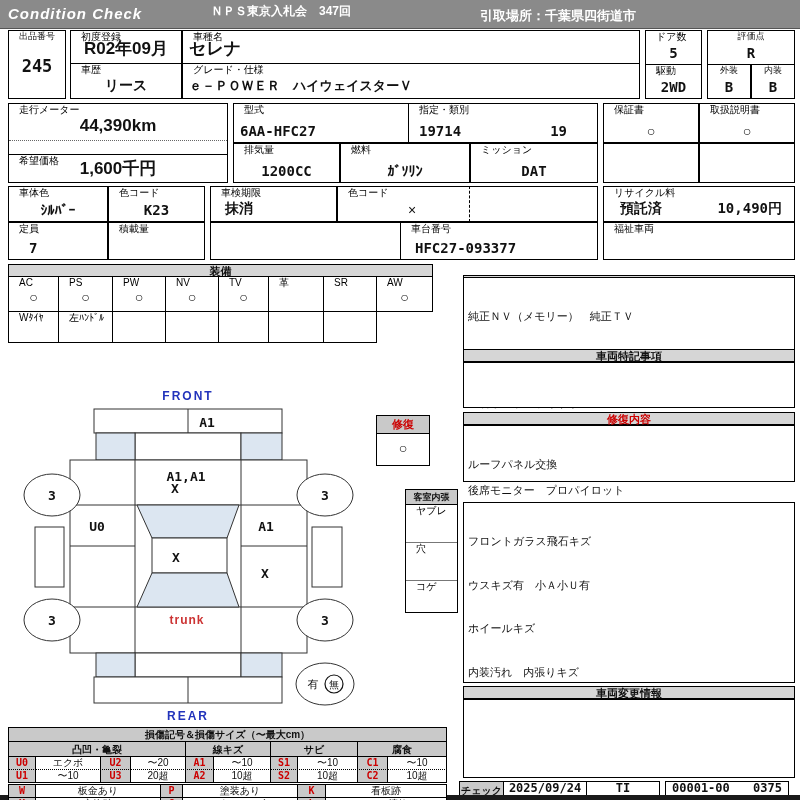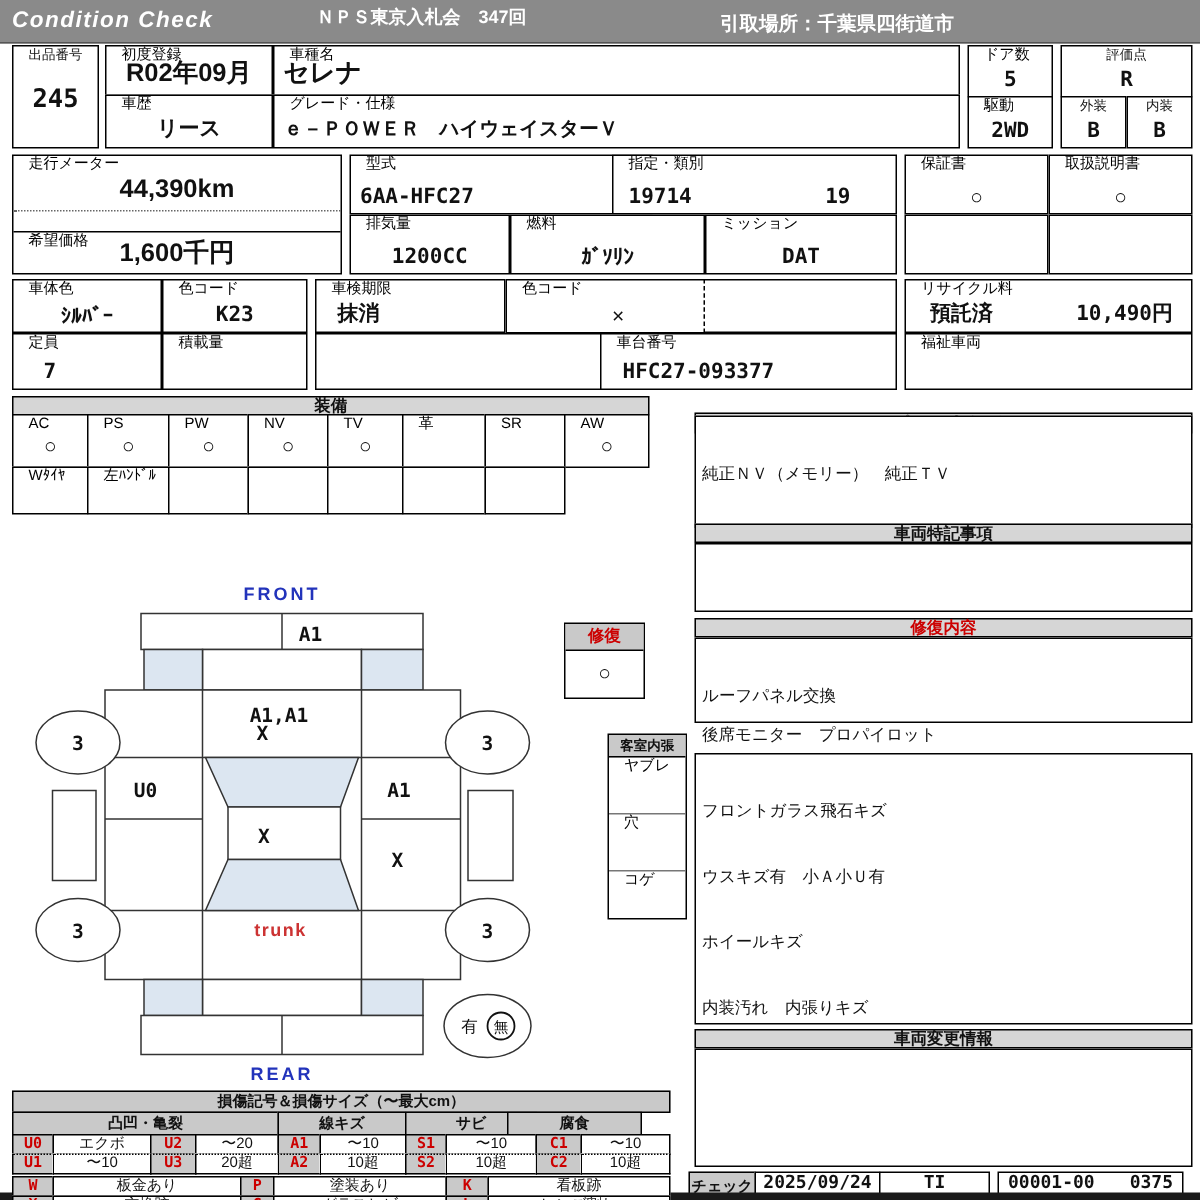--- a/index.html
+++ b/index.html
@@ -333,21 +333,21 @@
       </div>
     <div style="position:absolute;left:0;right:0;top:90px;height:33px;">
         <span class="lbl" style="top:1px;">コゲ</span>
       </div>
   </div>
 
   <div class="legcell leggray" style="left:8px;top:727px;width:439px;height:15px;line-height:14px;">損傷記号＆損傷サイズ（〜最大cm）</div>
   <div class="legcell leggray" style="left:8px;top:741px;width:178px;height:16px;line-height:15px;">凸凹・亀裂</div>
   <div class="legcell leggray" style="left:185px;top:741px;width:86px;height:16px;line-height:15px;">線キズ</div>
   <div class="legcell leggray" style="left:270px;top:741px;width:88px;height:16px;line-height:15px;">サビ</div>
-  <div class="legcell leggray" style="left:338px;top:741px;width:90px;height:16px;line-height:15px;">腐食</div>
+  <div class="legcell leggray" style="left:357px;top:741px;width:90px;height:16px;line-height:15px;">腐食</div>
 
   <div class="legcell legcode" style="left:8px;top:756px;width:28px;height:14px;">U0</div>
   <div class="legcell" style="left:35px;top:756px;width:66px;height:14px;">エクボ</div>
   <div class="legcell legcode" style="left:100px;top:756px;width:31px;height:14px;">U2</div>
   <div class="legcell" style="left:130px;top:756px;width:56px;height:14px;">〜20</div>
   <div class="legcell legcode" style="left:185px;top:756px;width:29px;height:14px;">A1</div>
   <div class="legcell" style="left:213px;top:756px;width:58px;height:14px;">〜10</div>
   <div class="legcell legcode" style="left:270px;top:756px;width:28px;height:14px;">S1</div>
   <div class="legcell" style="left:297px;top:756px;width:61px;height:14px;">〜10</div>
   <div class="legcell legcode" style="left:357px;top:756px;width:31px;height:14px;">C1</div>

